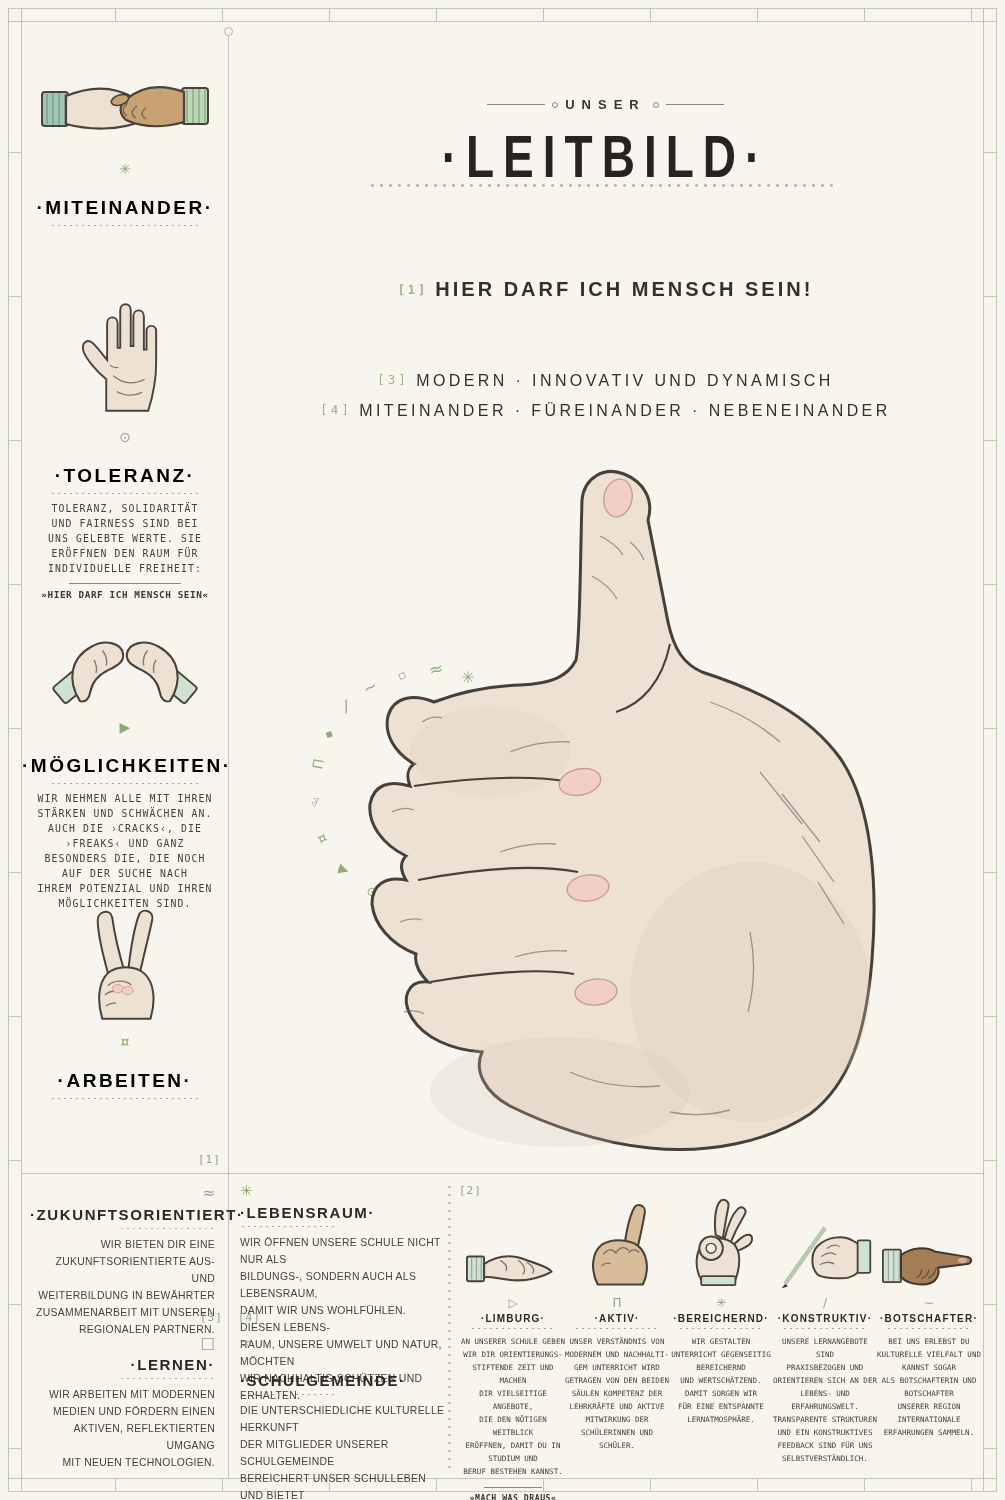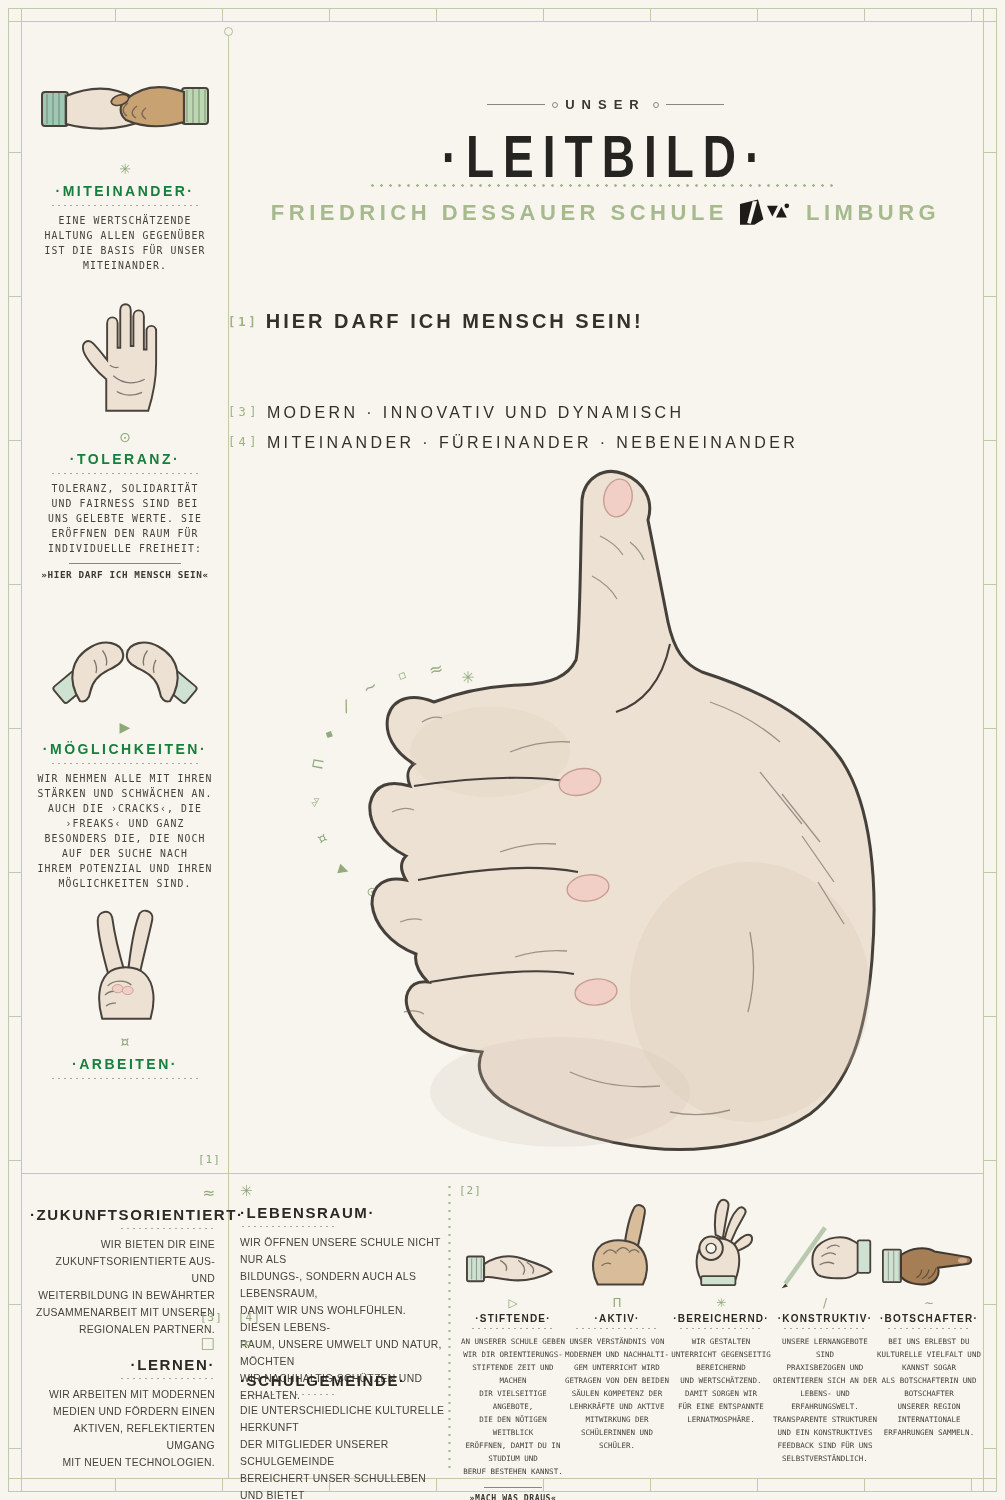--- a/index.html
+++ b/index.html
@@ -21,39 +21,39 @@
   
   .sym{font-family:"DejaVu Sans",sans-serif;color:#8fa878;}
   .pre{white-space:pre-line;}
   .marker{font-family:"DejaVu Sans Mono",monospace;color:#93a87c;font-size:11px;letter-spacing:1px;}
   .dotrule{height:3px;background-image:radial-gradient(circle,#a9a69b 0.9px,transparent 1.1px);
            background-size:6px 3px;background-repeat:repeat-x;}
   
   .sb{position:absolute;left:22px;width:206px;text-align:center;}
   .sb .icon{display:flex;justify-content:center;}
   .sb .ssym{font-size:14px;line-height:16px;margin-top:6px;}
-  .sb .shead{font-weight:bold;font-size:14px;letter-spacing:2.5px;color:#15803d;margin-top:6px;}
+  .sb .shead{font-weight:bold;font-size:19px;letter-spacing:2.5px;color:#000000;margin-top:20px;}
   .sb .srule{width:150px;margin:5px auto 6px auto;}
   .sb .stext{font-family:"DejaVu Sans Mono",monospace;font-size:9.8px;letter-spacing:1.1px;line-height:15px;color:#45423a;}
   .sb .qrule{width:112px;height:1px;background:#8b877c;margin:7px auto 5px auto;}
   .sb .squote{font-family:"DejaVu Sans Mono",monospace;font-size:9.3px;letter-spacing:0.6px;color:#3c3932;font-weight:bold;}
   
   .hdr{position:absolute;left:228px;width:755px;text-align:center;}
   .kicker-row{display:flex;align-items:center;justify-content:center;gap:7px;color:#535046;}
   .kline{width:58px;height:1px;background:#8b877c;}
   .kdot{width:4px;height:4px;border:1px solid #8b877c;border-radius:50%;}
   .kicker{font-size:13px;font-weight:bold;letter-spacing:7px;color:#3a372f;}
   .title{font-size:46px;font-weight:bold;letter-spacing:9px;color:#262420;transform:scaleY(1.28);transform-origin:center top;}
   .trule{position:absolute;left:142px;width:470px;height:3px;
          background-image:radial-gradient(circle,#a3b78c 1.2px,transparent 1.5px);
          background-size:9px 3px;background-repeat:repeat-x;}
   .school{display:flex;align-items:center;justify-content:center;gap:12px;color:#a6ba8e;font-weight:bold;
           font-size:22px;letter-spacing:4.5px;}
   
-  .st{position:absolute;left:228px;width:755px;color:#33312a;margin-top:32px;}
+  .st{position:absolute;left:228px;width:755px;text-align:center;color:#33312a;}
   .st .num{font-family:"DejaVu Sans Mono",monospace;color:#9db380;font-size:12px;margin-right:7px;vertical-align:2px;}
   .st1{font-size:20px;font-weight:bold;letter-spacing:3px;}
   .stn{font-size:16px;letter-spacing:3.4px;line-height:26px;font-weight:500;}
   
   .arc{position:absolute;transform:translate(-50%,-50%);font-family:"DejaVu Sans",sans-serif;color:#93ab7c;}
   
   .blk{position:absolute;}
   .bl-sym{font-size:15px;}
   .bl-head{font-weight:bold;font-size:15px;letter-spacing:1.6px;color:#2b2923;}
   .bl-rule{width:96px;}
@@ -93,24 +93,20 @@
         <path d="M147,40 V72 M153,39 V73 M159,39 V73 M165,40 V72" stroke="#49423a" stroke-width="1" opacity=".5" fill="none"></path>
         <path class="sk" d="M26,46 C50,36 74,36 94,48 C104,54 106,63 101,71 C80,81 48,80 26,74 Z"></path>
         <path d="M144,42 C120,33 100,37 85,50 C79,56 79,64 86,70 C108,80 130,76 144,72 Z" fill="#c9a274" stroke="#49423a" stroke-width="2.2"></path>
         <path class="ln" d="M88,53 q-9,7 -1,13 M97,56 q-9,7 -1,12 M106,58 q-8,6 0,11"></path>
         <ellipse cx="80" cy="50" rx="9" ry="5" fill="#c9a274" stroke="#49423a" stroke-width="1.6" transform="rotate(-18 80 50)"></ellipse>
       </svg>
     </div>
     <div class="ssym sym">✳</div>
     <div class="shead">·MITEINANDER·</div>
     <div class="dotrule srule"></div>
-    <div class="stext pre">EINE WERTSCHÄTZENDE
-HALTUNG ALLEN GEGENÜBER
-IST DIE BASIS FÜR UNSER
-MITEINANDER.</div>
   </div>
 
   <div class="sb" style="top:283px">
     <div class="icon">
       <svg width="105" height="140" viewBox="0 0 120 140">
         <path class="sk" d="M38,136 L38,100 C28,92 15,77 12,68 C9,58 17,53 23,59 C29,65 35,73 39,78 L39,36 C39,27 51,27 51,36 L51,64 L54,64 L54,21 C54,12 66,12 66,21 L66,62 L69,62 L69,28 C69,19 81,19 81,28 L81,66 L84,66 L84,45 C84,37 95,37 95,45 L95,82 C95,104 91,120 86,136 Z"></path>
         <path class="ln" d="M46,96 Q62,110 82,100 M50,114 Q64,122 79,115 M42,84 q6,4 10,2"></path>
       </svg>
     </div>
     <div class="ssym sym">⊙</div>
@@ -169,35 +165,20 @@
     <div class="kicker-row">
       <div class="kline"></div>
       <div class="kdot"></div>
       <div class="kicker">UNSER</div>
       <div class="kdot"></div>
       <div class="kline"></div>
     </div>
   </div>
   <div class="hdr title" style="top:122px">·LEITBILD·</div>
   <div class="trule" style="top:184px;left:368px"></div>
-  <div class="hdr" style="top:199px">
-    <div class="school">
-      <span>FRIEDRICH DESSAUER SCHULE</span>
-      <span style="display:inline-flex;">
-        <svg width="54" height="28" viewBox="0 0 60 30">
-          <polygon points="0,28 0,5 20,0 26,22 16,28" fill="#1e1c19"></polygon>
-          <polygon points="8,26 14,2 19,2 12,27" fill="#f7f5ee"></polygon>
-          <polygon points="30,7 42,7 36,19" fill="#1e1c19"></polygon>
-          <polygon points="40,20 46,8 52,20" fill="#1e1c19"></polygon>
-          <circle cx="52" cy="7" r="2.6" fill="#1e1c19"></circle>
-        </svg>
-      </span>
-      <span>LIMBURG</span>
-    </div>
-  </div>
 
   <div class="st st1" style="top:278px">
     <span class="num">[1]</span><span>HIER DARF ICH MENSCH SEIN!</span>
   </div>
   <div class="st stn" style="top:367px">
     <span class="num">[3]</span><span>MODERN · INNOVATIV UND DYNAMISCH</span>
   </div>
   <div class="st stn" style="top:397px">
     <span class="num">[4]</span><span>MITEINANDER · FÜREINANDER · NEBENEINANDER</span>
   </div>
@@ -289,21 +270,21 @@
   <div class="vcol" style="left:461px">
     <div class="vicon">
       <svg width="95" height="52" viewBox="0 0 100 52">
         <rect x="1" y="16" width="18" height="26" rx="2" fill="#cfe2d2" stroke="#49423a" stroke-width="2"></rect>
         <path d="M6,18 V40 M11,17 V41 M16,18 V40" stroke="#49423a" stroke-width="1" opacity=".5"></path>
         <path class="sk" d="M19,24 C34,14 50,14 64,20 C76,24 88,28 90,32 C80,38 64,42 50,41 C36,40 24,36 19,38 Z"></path>
         <path class="ln" d="M64,22 q10,6 6,12 M55,20 q10,8 5,15 M36,20 q9,5 6,11"></path>
       </svg>
     </div>
     <div class="vsym sym">▷</div>
-    <div class="vhead">·STIFTENDE·</div>
+    <div class="vhead">·LIMBURG·</div>
     <div class="dotrule vrule"></div>
     <div class="vtext pre">AN UNSERER SCHULE GEBEN
 WIR DIR ORIENTIERUNGS-
 STIFTENDE ZEIT UND MACHEN
 DIR VIELSEITIGE ANGEBOTE,
 DIE DEN NÖTIGEN WEITBLICK
 ERÖFFNEN, DAMIT DU IN
 STUDIUM UND
 BERUF BESTEHEN KANNST.</div>
     <div class="vmotto-rule"></div>

